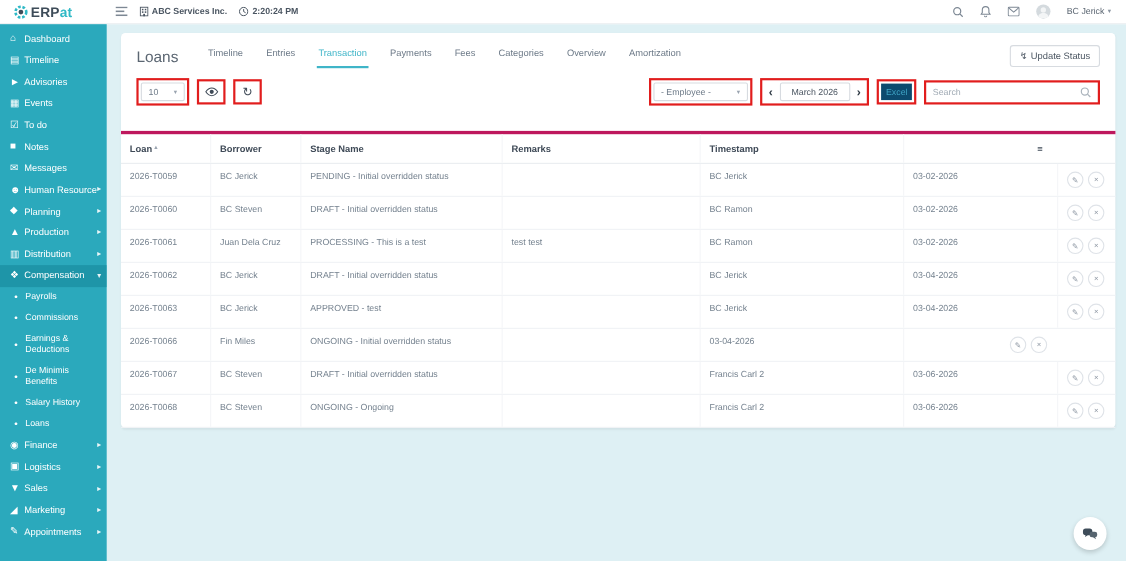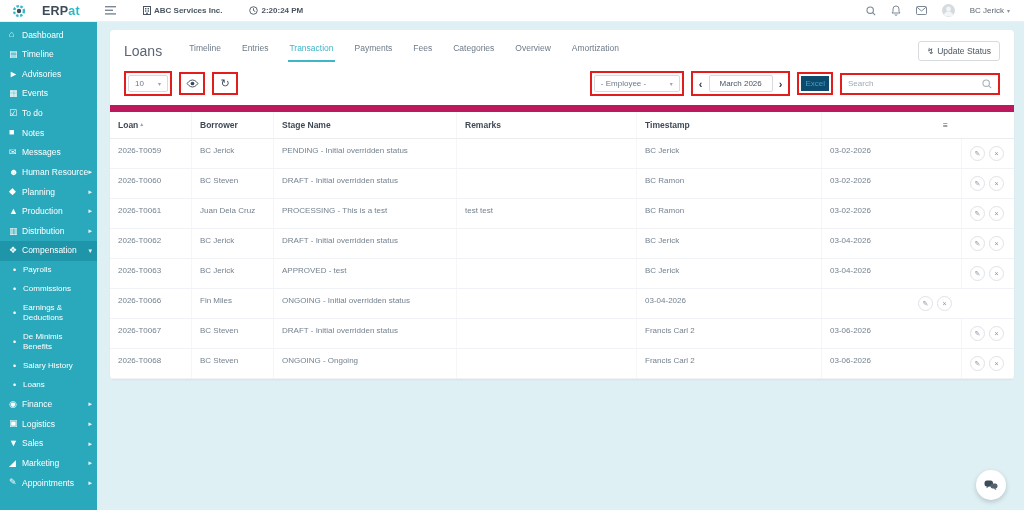--- a/index.html
+++ b/index.html
@@ -5,24 +5,24 @@
   :root{
     --sidebar-teal:#2BA9BC; --sidebar-active:#1E95A8; --accent-teal:#3FB5C8;
     --content-bg:#DEF0F4; --annotation-red:#E11D1D; --text-dark:#46525F;
     --text-gray:#75828F; --border-light:#D7DBE0;
   }
   *{box-sizing:border-box;margin:0;padding:0}
   body{width:1024px;height:510px;overflow:hidden;background:var(--content-bg);
        font-family:"Liberation Sans","DejaVu Sans",sans-serif;position:relative}
   
   .topbar{height:22px;background:#fff;display:flex;align-items:center;border-bottom:1px solid #edf0f2}
-  .logo-area{width:97px;flex:0 0 97px;display:flex;align-items:flex-start;gap:16px;padding-left:12px;cursor:pointer}
+  .logo-area{width:97px;flex:0 0 97px;display:flex;align-items:flex-start;gap:2px;padding-left:12px;cursor:pointer}
   .logo-text{font-size:12.5px;font-weight:700;color:#3E4C59;letter-spacing:.2px}
   .logo-text .accent{color:#2FB9C6}
-  .tb-left{display:flex;align-items:center;gap:27px;padding-left:8px}
+  .tb-left{display:flex;align-items:center;gap:11px;padding-left:8px}
   .tb-ico{display:flex;align-items:center;justify-content:center;color:#7d8894}
   .tb-company,.tb-time{font-size:8px;font-weight:700;color:#4a5561;display:flex;align-items:center;gap:3px}
   .tb-right{margin-left:auto;display:flex;align-items:center;gap:15px;padding-right:14px}
   .avatar{width:13px;height:13px;border-radius:50%;background:#d4dade;display:flex;align-items:center;justify-content:center;overflow:hidden}
   .tb-user{font-size:8px;color:#5b6672;display:flex;align-items:center;gap:3px;cursor:pointer}
   
   .shell{display:flex;height:488px}
   .sidebar{width:97px;flex:0 0 97px;background:var(--sidebar-teal);padding-top:3px;overflow:hidden}
   .side-item{display:flex;align-items:center;flex-wrap:wrap;padding:4.5px 5px 4.5px 9px;color:#fff;font-size:8.5px;cursor:pointer}
   .side-item .s-ico{flex:0 0 13px;font-size:9px;line-height:1}
@@ -51,21 +51,21 @@
   .icon-btn{width:18px;height:15px;display:flex;align-items:center;justify-content:center;color:#3f4a57;
             font-size:11px;cursor:pointer;background:#fff;border:none}
   .month-chevron{font-size:11px;font-weight:700;color:#2f3a45;padding:0 4px;cursor:pointer;background:#fff;border:none}
   .month-box{border:1px solid var(--border-light);border-radius:2px;font-size:8px;color:#4a5561;padding:3px 10px;background:#fff;cursor:pointer}
   .excel-btn{font-size:8px;color:#3FA3C4;background:#0c4a6e;border:none;padding:3px 4px;cursor:pointer}
   .search-box{display:flex;align-items:center;width:152px;padding:2px 4px;background:#fff}
   .search-box input{border:none;outline:none;flex:1;font-size:8px;color:#6d7a88;font-family:inherit}
   .search-box input::placeholder{color:#a0aab4}
   
   .thead,.trow{display:grid;grid-template-columns:82px 82px 183px 180px 185px 140px 1fr}
-  .thead{border-top:7px solid #be185d;border-bottom:1px solid #e9edf0;margin-top:4px}
+  .thead{border-top:3px solid #be185d;border-bottom:1px solid #e9edf0;margin-top:18px}
   .th{font-size:8.5px;font-weight:700;color:#3f4a57;padding:8px;border-right:1px solid #f4f6f8;display:flex;align-items:center;gap:2px;cursor:pointer}
   .th:last-child{border-right:none;justify-content:flex-end;padding-right:14px}
   .sort{font-size:6px;color:#9aa4b0;align-self:flex-start}
   .trow{border-bottom:1px solid #f0f2f5}
   .td{font-size:8px;color:var(--text-gray);padding:7px 8px;border-right:1px solid #f4f6f8;min-height:10px}
   .td.c-actions{border-right:none;display:flex;gap:4px;justify-content:flex-end;align-items:center;padding-right:10px}
   .act{width:15px;height:15px;border:1px solid #dfe3e8;border-radius:50%;display:flex;align-items:center;
        justify-content:center;font-size:7px;color:#8a94a0;background:#fff;cursor:pointer}
   .tfoot{display:flex;justify-content:space-between;align-items:center;padding:11px 14px 13px}
   .range{font-size:8px;color:#9aa4b0}

